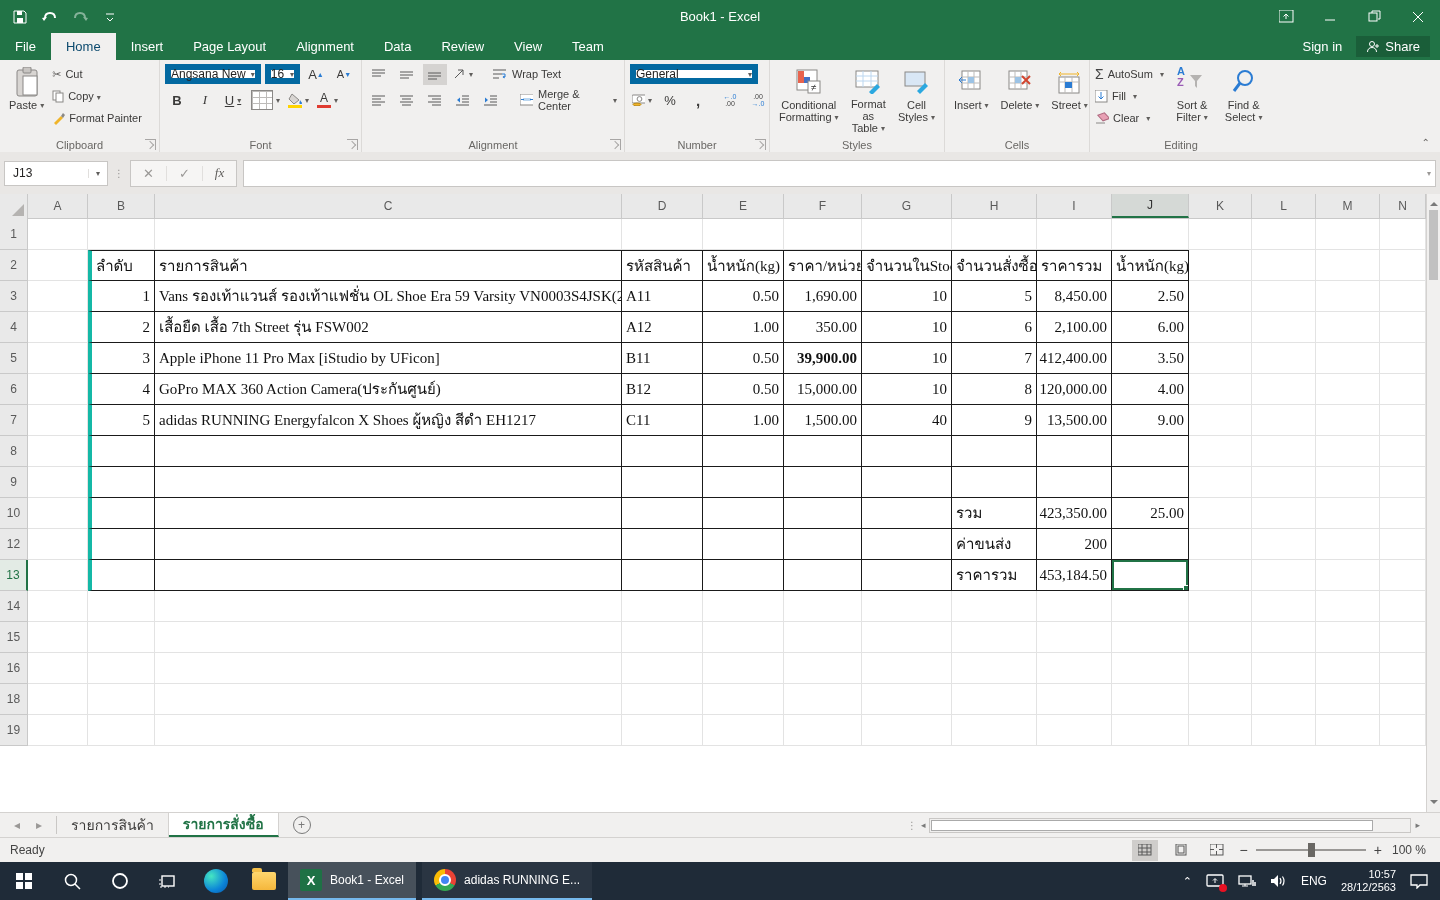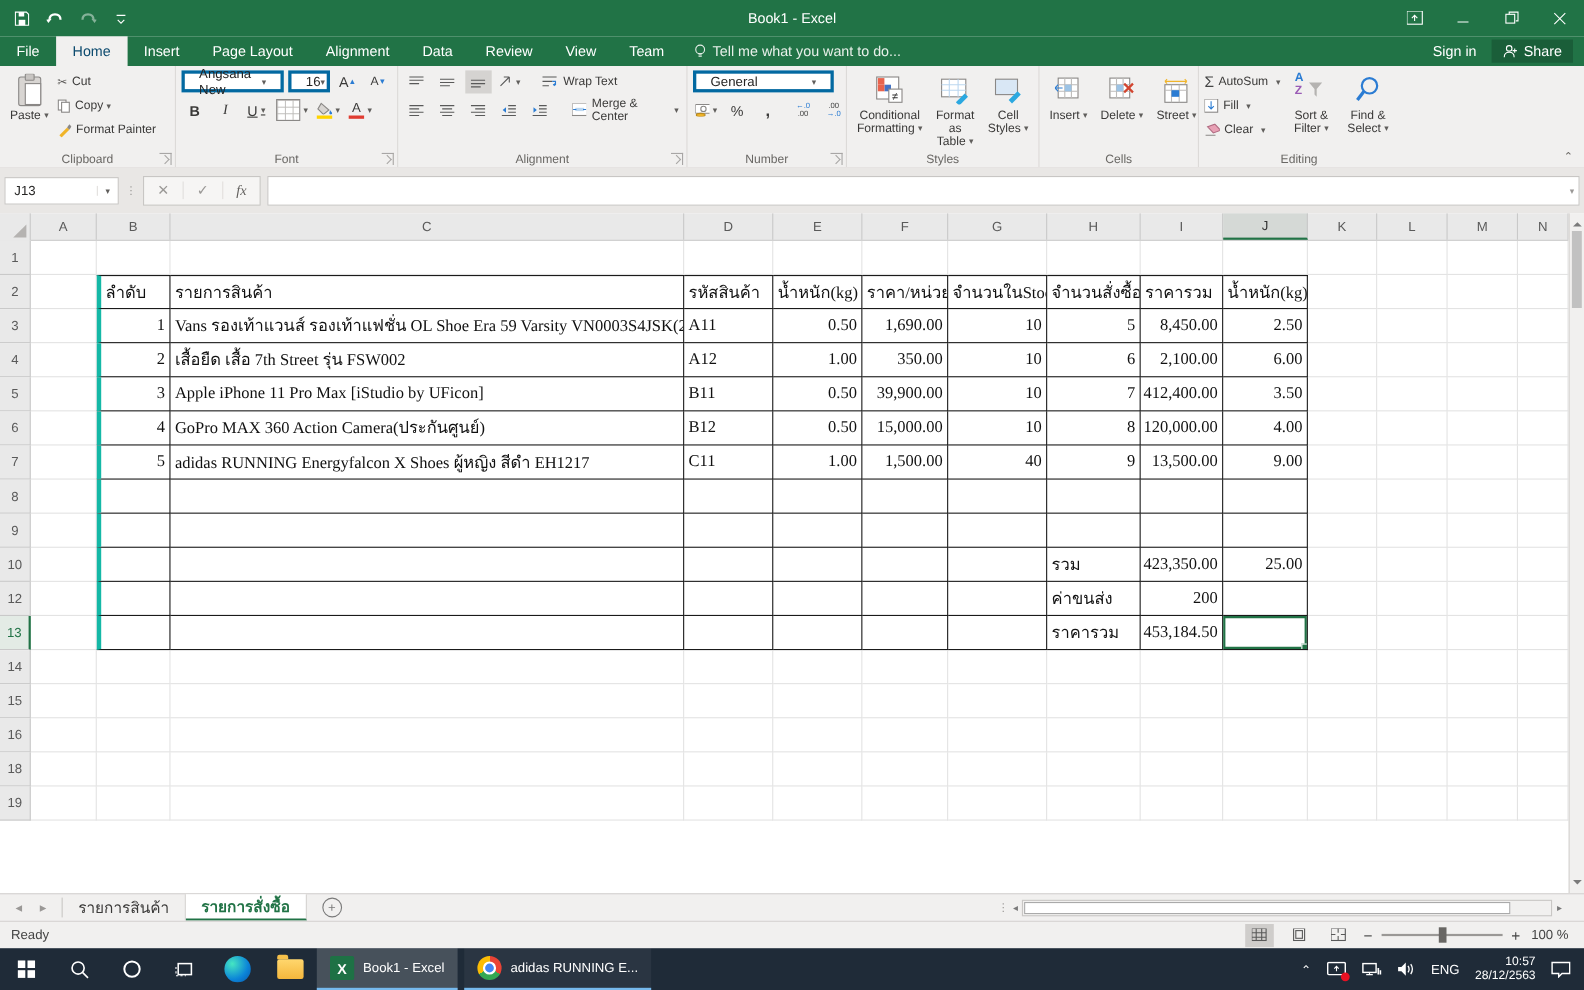--- a/index.html
+++ b/index.html
@@ -33,22 +33,22 @@
   .glabel{position:absolute;bottom:1px;left:0;right:0;text-align:center;font-size:11px;color:#696764}
   .launch{position:absolute;right:3px;bottom:2px;width:10px;height:10px;border-left:1px solid #8a8886;
           border-bottom:1px solid #8a8886;transform:rotate(180deg);opacity:.7}
   .launch::after{content:"";position:absolute;left:2px;top:2px;width:5px;height:5px;
           border-left:1px solid #8a8886;border-bottom:1px solid #8a8886;transform:rotate(45deg)}
   .smallrow{display:flex;align-items:center;gap:4px;height:22px;padding:0 2px}
   .bigbtn{display:flex;flex-direction:column;align-items:center;justify-content:flex-start;
           padding:2px 6px;text-align:center;line-height:12px}
   .bigbtn .bic{height:34px;display:flex;align-items:center;justify-content:center}
   .mbtn{display:flex;align-items:center;justify-content:center;height:21px;min-width:20px;padding:0 2px}
-  .inputbox{background:#fff;border:3px solid #0369a1;height:20px;display:flex;align-items:center;
-            padding:0 13px;font-size:12px;color:#252423;box-sizing:border-box}
+  .inputbox{background:#fff;border:6px solid #0369a1;height:20px;display:flex;align-items:center;
+            padding:0 0;font-size:12px;color:#252423;box-sizing:border-box}
   .inputbox .caret{margin-left:auto;font-size:8px;color:#605e5c}
   .minigrid{width:20px;height:18px;background:
       linear-gradient(#bdbbb9 1px,transparent 1px) 0 0/20px 6px,
       linear-gradient(90deg,#bdbbb9 1px,transparent 1px) 0 0/7px 18px,#fff;
       border:1px solid #8a8886}
   .ubar{display:block;width:14px;height:3px;margin-top:1px}
 
   
   .fbar{position:absolute;top:152px;left:0;right:0;height:42px;background:#e9e7e5;display:flex;
         align-items:center;padding:0 4px;box-sizing:border-box;gap:6px}
@@ -201,27 +201,20 @@
 <div class="tabrow">
   <div class="rtab">File</div>
   <div class="rtab active">Home</div>
   <div class="rtab">Insert</div>
   <div class="rtab">Page Layout</div>
   <div class="rtab">Alignment</div>
   <div class="rtab">Data</div>
   <div class="rtab">Review</div>
   <div class="rtab">View</div>
   <div class="rtab">Team</div>
-  <div class="tellme">
-    <svg width="11" height="14">
-        <circle cx="5.5" cy="5" r="4" fill="none" stroke="#e8f0ea"></circle>
-        <path d="M4 9h3M4 11h3" stroke="#e8f0ea"></path>
-      </svg>
-    <span>Tell me what you want to do...</span>
-  </div>
 </div>
 <div class="tab-right">
   <span>Sign in</span>
   <span class="sharebtn">
     <svg width="14" height="13">
         <circle cx="6" cy="4" r="2.5" fill="none" stroke="#fff"></circle>
         <path d="M1.5 12c0-3 2-4.5 4.5-4.5S10.5 9 10.5 12" fill="none" stroke="#fff"></path>
         <path d="M11 4v4M9 6h4" stroke="#fff"></path>
       </svg>
     <span>Share</span>
@@ -634,21 +627,21 @@
       <div class="cell thai" style="width: 64px; flex: 0 0 64px;"></div>
       <div class="cell thai" style="width: 46px; flex: 0 0 46px;"></div>
     </div>
     <div class="grow">
       <div class="rowh">5</div>
       <div class="cell thai" style="width: 60px; flex: 0 0 60px;"></div>
       <div class="cell thai tb tb-left ar" style="width: 67px; flex: 0 0 67px;">3</div>
       <div class="cell thai tb al" style="width: 467px; flex: 0 0 467px;">Apple iPhone 11 Pro Max [iStudio by UFicon]</div>
       <div class="cell thai tb al" style="width: 81px; flex: 0 0 81px;">B11</div>
       <div class="cell thai tb ar" style="width: 81px; flex: 0 0 81px;">0.50</div>
-      <div class="cell thai tb ar" style="width: 78px; flex: 0 0 78px;">39,900.00</div>
+      <div class="cell thai tb ar" style="width: 78px; flex: 0 0 78px; font-weight: bold;">39,900.00</div>
       <div class="cell thai tb ar" style="width: 90px; flex: 0 0 90px;">10</div>
       <div class="cell thai tb ar" style="width: 85px; flex: 0 0 85px;">7</div>
       <div class="cell thai tb ar" style="width: 75px; flex: 0 0 75px;">412,400.00</div>
       <div class="cell thai tb ar" style="width: 77px; flex: 0 0 77px; text-align: right;">3.50</div>
       <div class="cell thai" style="width: 63px; flex: 0 0 63px;"></div>
       <div class="cell thai" style="width: 64px; flex: 0 0 64px;"></div>
       <div class="cell thai" style="width: 64px; flex: 0 0 64px;"></div>
       <div class="cell thai" style="width: 46px; flex: 0 0 46px;"></div>
     </div>
     <div class="grow">

